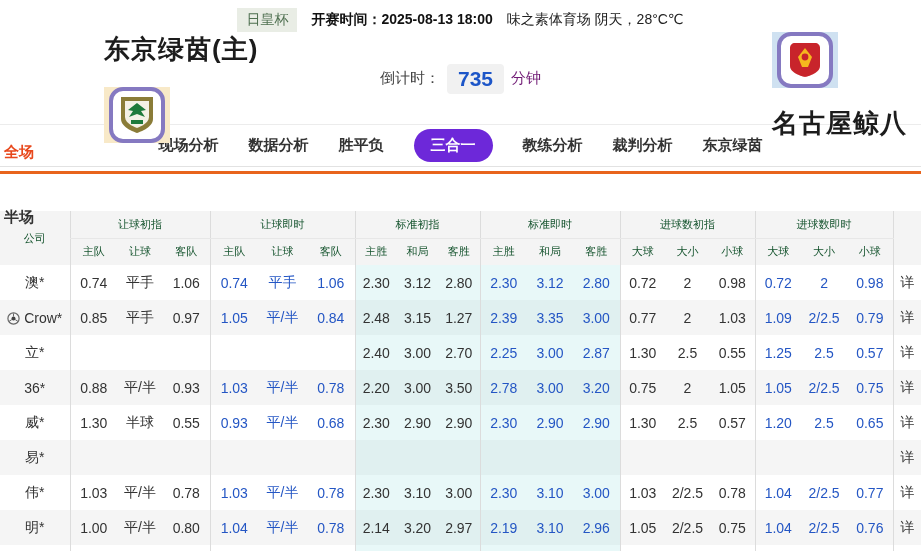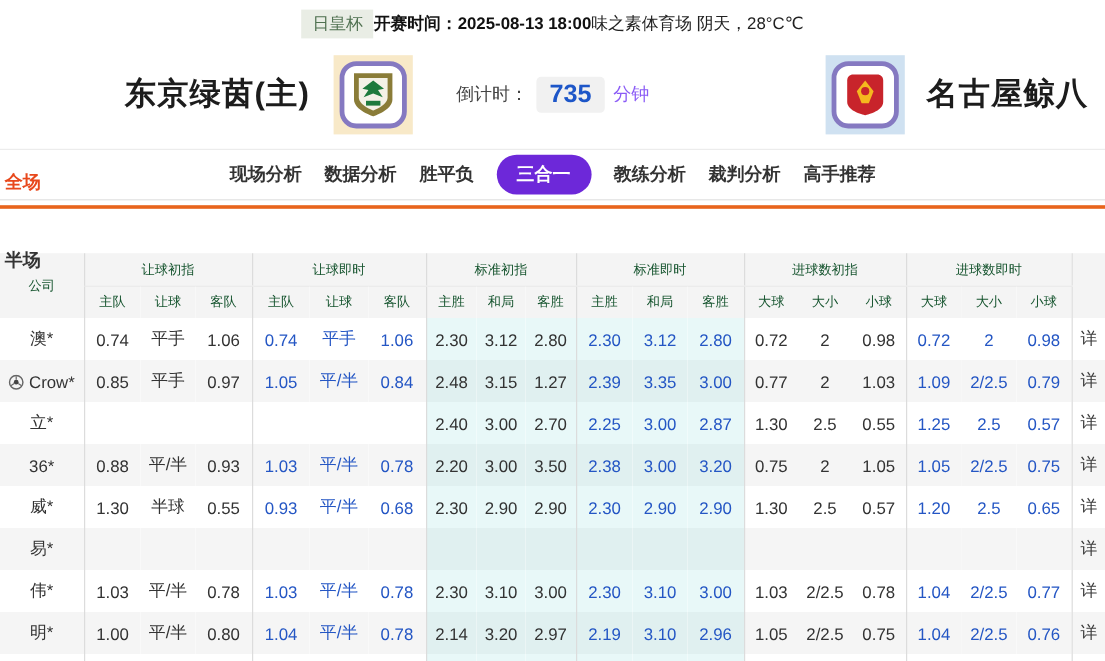--- a/index.html
+++ b/index.html
@@ -2,39 +2,39 @@
 <html><head>
 <meta charset="utf-8">
 <style>
   * { box-sizing: border-box; margin: 0; padding: 0; }
   html, body { width: 921px; height: 551px; overflow: hidden; }
   body {
     font-family: "Liberation Sans", "DejaVu Sans", sans-serif;
     background: #fff; color: #333;
   }
   
-  .topbar { height: 32px; padding-top: 8px; display: flex; justify-content: center; align-items: center; font-size: 14px; }
+  .topbar { height: 32px; padding-top: 8px; display: flex; justify-content: center; align-items: center; gap: 14px; font-size: 14px; }
   .league { background: #e9ede5; color: #4f7050; padding: 3px 9px; font-size: 14px; }
   .kick { font-weight: bold; color: #111; }
   .venue { color: #222; }
   
   .teambar { position: relative; height: 93px; border-bottom: 1px solid #ececec; }
-  .team { position: absolute; top: 0; height: 93px; display: flex; align-items: center; gap: 20px; }
+  .team { position: absolute; top: 0; height: 93px; display: flex; gap: 20px; flex-direction: column; }
   .team.home { left: 104px; }
   .team.away { right: 14px; gap: 18px; }
   .tname { font-size: 26px; font-weight: bold; color: #1c1c1c; letter-spacing: 1px; }
   .logo-tile { width: 66px; height: 66px; display: flex; align-items: center; justify-content: center; }
   .home-tile { background: #f8e9c8; }
   .away-tile { background: #cfe1f1; }
   .logo-inner { width: 56px; height: 56px; background: #fff; border: 4px solid #8579c1; border-radius: 14px; display: flex; align-items: center; justify-content: center; }
   .countdown { position: absolute; left: 0; right: 0; top: 0; height: 93px; display: flex; align-items: center; justify-content: center; font-size: 15px; color: #444; }
   .cd-box { display: inline-block; background: #f1f1f1; border-radius: 4px; padding: 3px 11px; color: #1d56c8; font-weight: bold; font-size: 21px; margin: 0 7px; }
-  .cd-unit { color: #8b5cf6; }
-  
-  .nav { height: 42px; display: flex; justify-content: center; align-items: center; gap: 19px; border-bottom: 1px solid #e2e2e2; font-size: 15px; font-weight: bold; }
+  .cd-unit { color: #701a75; }
+  
+  .nav { height: 42px; display: flex; justify-content: center; align-items: center; gap: 30px; border-bottom: 1px solid #e2e2e2; font-size: 15px; font-weight: bold; }
   .nav-item { color: #333; cursor: pointer; }
   .nav-item.active { background: #6d28d9; color: #fff; border-radius: 17px; padding: 7px 17px; }
   
   .subtabs { height: 44px; display: flex; justify-content: center; gap: 34px; font-size: 15px; font-weight: bold; flex-direction: column; }
   .subtab { padding: 0 4px 9px; color: #333; cursor: pointer; }
   .subtab.active { color: #e8481c; border-bottom: 3px solid #e8641c; }
   
   table.odds { border-collapse: collapse; table-layout: fixed; width: 921px; }
   th, td { text-align: center; padding: 0; overflow: hidden; white-space: nowrap; }
   thead th { background: #f4f4f4; color: #14532d; font-weight: normal; font-size: 11px; height: 27px; }
@@ -94,21 +94,21 @@
     </div>
   </div>
 
   <div class="nav">
       <a class="nav-item">现场分析</a>
       <a class="nav-item">数据分析</a>
       <a class="nav-item">胜平负</a>
       <a class="nav-item active">三合一</a>
       <a class="nav-item">教练分析</a>
       <a class="nav-item">裁判分析</a>
-      <a class="nav-item">高手推荐</a>
+      <a class="nav-item">东京绿茵</a>
     </div>
 
   <div class="subtabs">
       <a class="subtab active">全场</a>
       <a class="subtab">半场</a>
     </div>
 
   <table class="odds">
     <colgroup>
       <col style="width:70px">
@@ -239,21 +239,21 @@
           <td class="company"><span>36*</span></td>
           <td class="gb">0.88</td>
           <td>平/半</td>
           <td>0.93</td>
           <td class="gb live">1.03</td>
           <td class="live">平/半</td>
           <td class="live">0.78</td>
           <td class="gb cyan">2.20</td>
           <td class="cyan">3.00</td>
           <td class="cyan">3.50</td>
-          <td class="gb cyan live">2.38</td>
+          <td class="gb cyan live">2.78</td>
           <td class="cyan live">3.00</td>
           <td class="cyan live">3.20</td>
           <td class="gb">0.75</td>
           <td>2</td>
           <td>1.05</td>
           <td class="gb live">1.05</td>
           <td class="live">2/2.5</td>
           <td class="live">0.75</td>
           <td class="detail gb">详</td>
         </tr>

